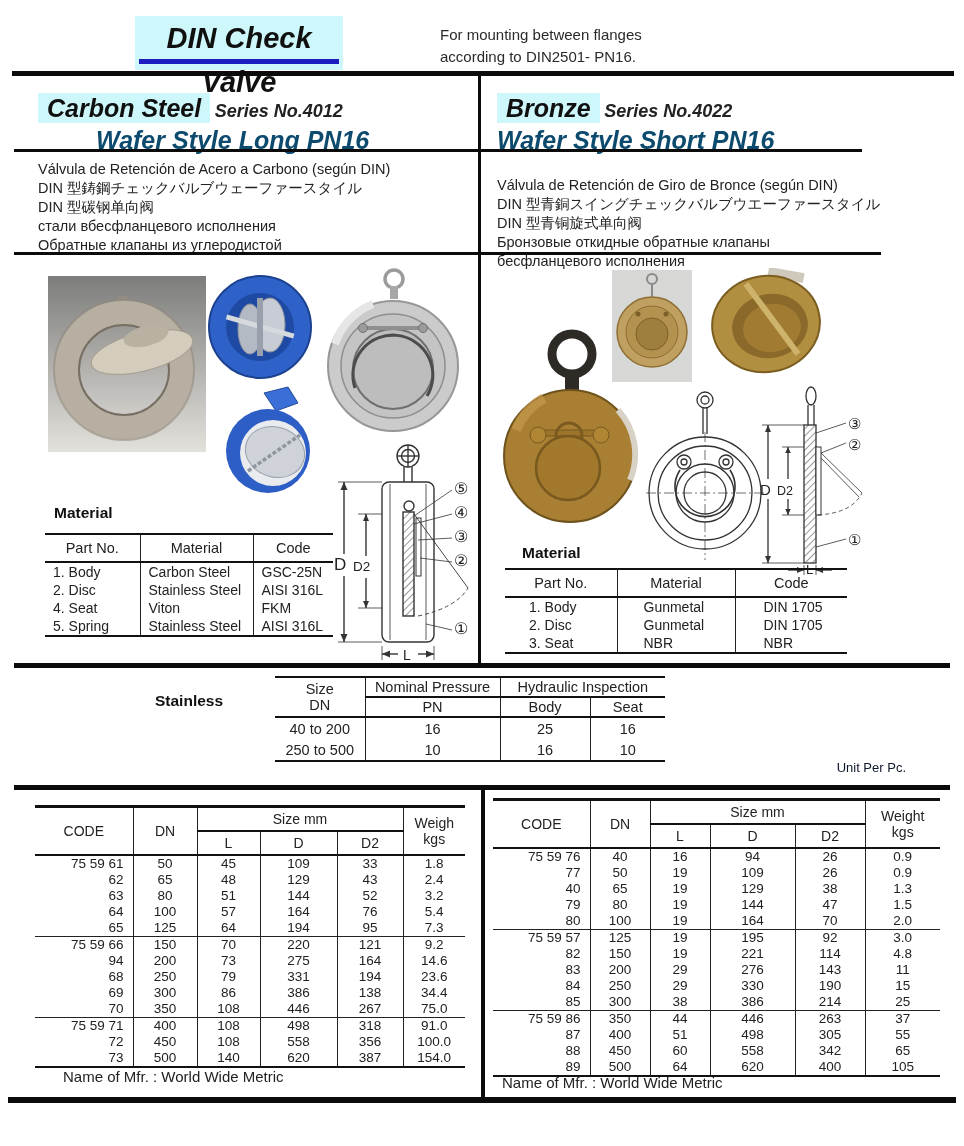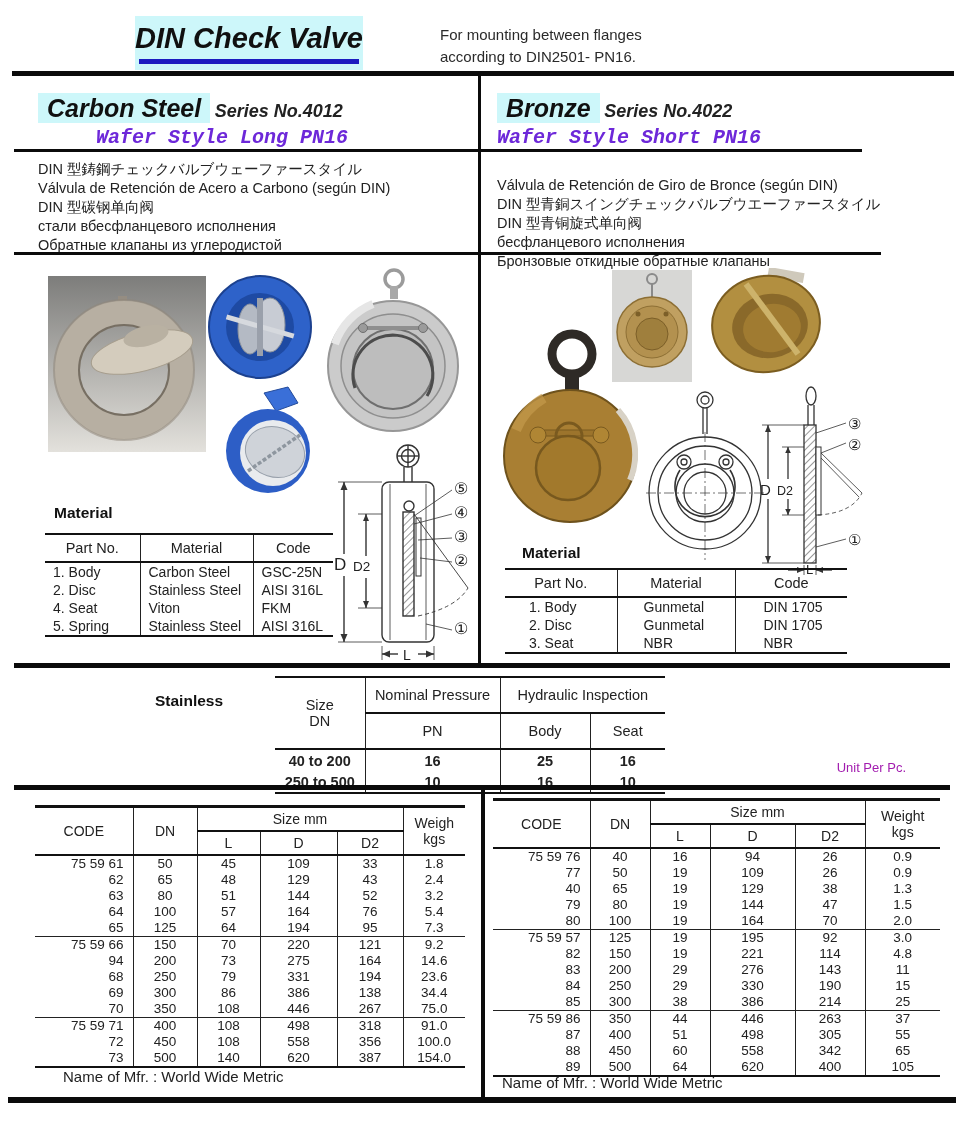--- a/index.html
+++ b/index.html
@@ -2,56 +2,56 @@
 <html><head>
 <meta charset="utf-8">
 <style>
   html,body{margin:0;padding:0;background:#fff;}
   #page{position:relative;width:964px;height:1146px;background:#ffffff;
         font-family:"Liberation Sans",sans-serif;color:#1d1d1d;overflow:hidden;}
   .abs{position:absolute;}
   .hrule{position:absolute;background:#0b0b0b;}
   .vrule{position:absolute;background:#0b0b0b;}
   .hl{background:#cdf7fa;padding:1px 9px;}
-  .title-box{position:absolute;left:135px;top:16px;width:228px;height:54px;background:#cdf7fa;}
+  .title-box{position:absolute;left:135px;top:16px;width:208px;height:54px;background:#cdf7fa;}
   .title-text{font-style:italic;font-weight:700;font-size:29px;line-height:44px;text-align:center;color:#101010;}
   .title-underline{position:absolute;left:4px;right:4px;top:43px;height:5px;background:#1c1cc0;}
   .subtitle{position:absolute;left:440px;top:24px;font-size:15px;line-height:22px;color:#2a2a2a;}
   .sec-name{font-style:italic;font-weight:700;font-size:25px;color:#101010;}
   .sec-series{font-style:italic;font-weight:700;font-size:18px;color:#222;}
-  .sec-style{position:absolute;font-style:italic;font-weight:700;font-size:20px;color:#6d28d9;font-family:Liberation Mono, monospace;}
+  .sec-style{position:absolute;font-style:italic;font-weight:700;font-size:25px;color:#0c4a6e;}
   .desc{position:absolute;font-size:14.5px;line-height:19px;color:#222;}
   .mat-label{position:absolute;font-weight:700;font-size:15.5px;color:#111;}
   table{border-collapse:collapse;table-layout:fixed;}
   .mat-table{position:absolute;border-top:2.5px solid #111;border-bottom:2.5px solid #111;}
   .mat-table th,.mat-table td{border-left:1.6px solid #222;border-right:1.6px solid #222;
      font-size:14px;color:#222;padding:0 8px;text-align:left;height:18px;line-height:18px;white-space:nowrap;overflow:hidden;}
   .mat-table thead th{border-bottom:2px solid #111;text-align:center;font-weight:400;height:26px;font-size:14.5px;}
   .mat-table tr>*:first-child{border-left:none;}
   .mat-table tr>*:last-child{border-right:none;}
   .press-table{position:absolute;border-top:2.5px solid #111;border-bottom:2.5px solid #111;}
   .press-table th,.press-table td{border-left:1.6px solid #222;border-right:1.6px solid #222;
-     font-size:14.5px;color:#222;padding:0;text-align:center;font-weight:bold;}
+     font-size:14.5px;color:#222;padding:0;text-align:center;}
   .press-table thead th{border-bottom:2.2px solid #111;font-weight:400;}
-  .press-table thead tr{height:36px;}
+  .press-table thead tr{height:20px;}
   .press-table tbody tr{height:22px;}
   .press-table tr>*:first-child{border-left:none;}
   .press-table tr>*:last-child{border-right:none;}
   .order-table{position:absolute;border-top:3px solid #111;border-bottom:2.2px solid #111;}
   .order-table th,.order-table td{border-left:1.4px solid #222;border-right:1.4px solid #222;
      font-size:13.5px;color:#222;padding:0;text-align:center;height:16px;line-height:16px;font-weight:500;}
   .order-table thead th{border-bottom:2.2px solid #111;font-weight:400;font-size:14px;}
   .order-table thead tr{height:24px;}
   .order-table tr>*:first-child{border-left:none;}
   .order-table tr>*:last-child{border-right:none;}
   .order-table tbody tr.group-start td{border-top:1.6px solid #222;}
   .order-table td.code{text-align:right;padding-right:9px;}
   .tl{display:block;line-height:16px;}
   .footer-note{position:absolute;font-size:15px;color:#222;}
-  .unit-note{position:absolute;left:790px;top:760px;width:116px;text-align:right;font-size:13px;color:#a21caf;}
+  .unit-note{position:absolute;left:790px;top:760px;width:116px;text-align:right;font-size:13px;color:#0f172a;}
   svg{position:absolute;}
   svg text{font-family:"Liberation Sans",sans-serif;fill:#222;}
 </style>
 </head>
 <body>
 
 <div id="page">
 
   <div class="title-box">
     <div class="title-text">DIN Check Valve</div>
@@ -73,32 +73,32 @@
   <div class="hrule" style="left:14px;top:149px;width:465px;height:2.5px;"></div>
 
   <div class="abs" style="left:497px;top:94px;white-space:nowrap;">
     <span class="hl sec-name">Bronze</span>
     <span class="sec-series">Series No.4022</span>
   </div>
   <div class="sec-style" style="left:497px;top:126px;">Wafer Style Short PN16</div>
   <div class="hrule" style="left:481px;top:149px;width:381px;height:2.5px;"></div>
 
   <div class="desc" style="left:38px;top:160px;">
+    <div>Válvula de Retención de Acero a Carbono (según DIN)</div>
     <div>DIN 型鋳鋼チェックバルブウェーファースタイル</div>
-    <div>Válvula de Retención de Acero a Carbono (según DIN)</div>
     <div>DIN 型碳钢单向阀</div>
     <div>стали вбесфланцевого исполнения</div>
     <div>Обратные клапаны из углеродистой</div>
   </div>
   <div class="desc" style="left:497px;top:176px;">
     <div>Válvula de Retención de Giro de Bronce (según DIN)</div>
     <div>DIN 型青銅スイングチェックバルブウエーファースタイル</div>
     <div>DIN 型青铜旋式单向阀</div>
+    <div>Бронзовые откидные обратные клапаны</div>
     <div>бесфланцевого исполнения</div>
-    <div>Бронзовые откидные обратные клапаны</div>
   </div>
   <div class="hrule" style="left:14px;top:252px;width:465px;height:2.5px;"></div>
   <div class="hrule" style="left:481px;top:252px;width:400px;height:2.5px;"></div>
 
   <svg style="left:48px;top:276px;" width="158" height="176" viewBox="0 0 158 176">
     <defs>
       <linearGradient id="pbg1" x1="0" y1="0" x2="0" y2="1">
         <stop offset="0" stop-color="#7d7d7b"></stop>
           <stop offset="1" stop-color="#e3e1dc"></stop>
       </linearGradient>

